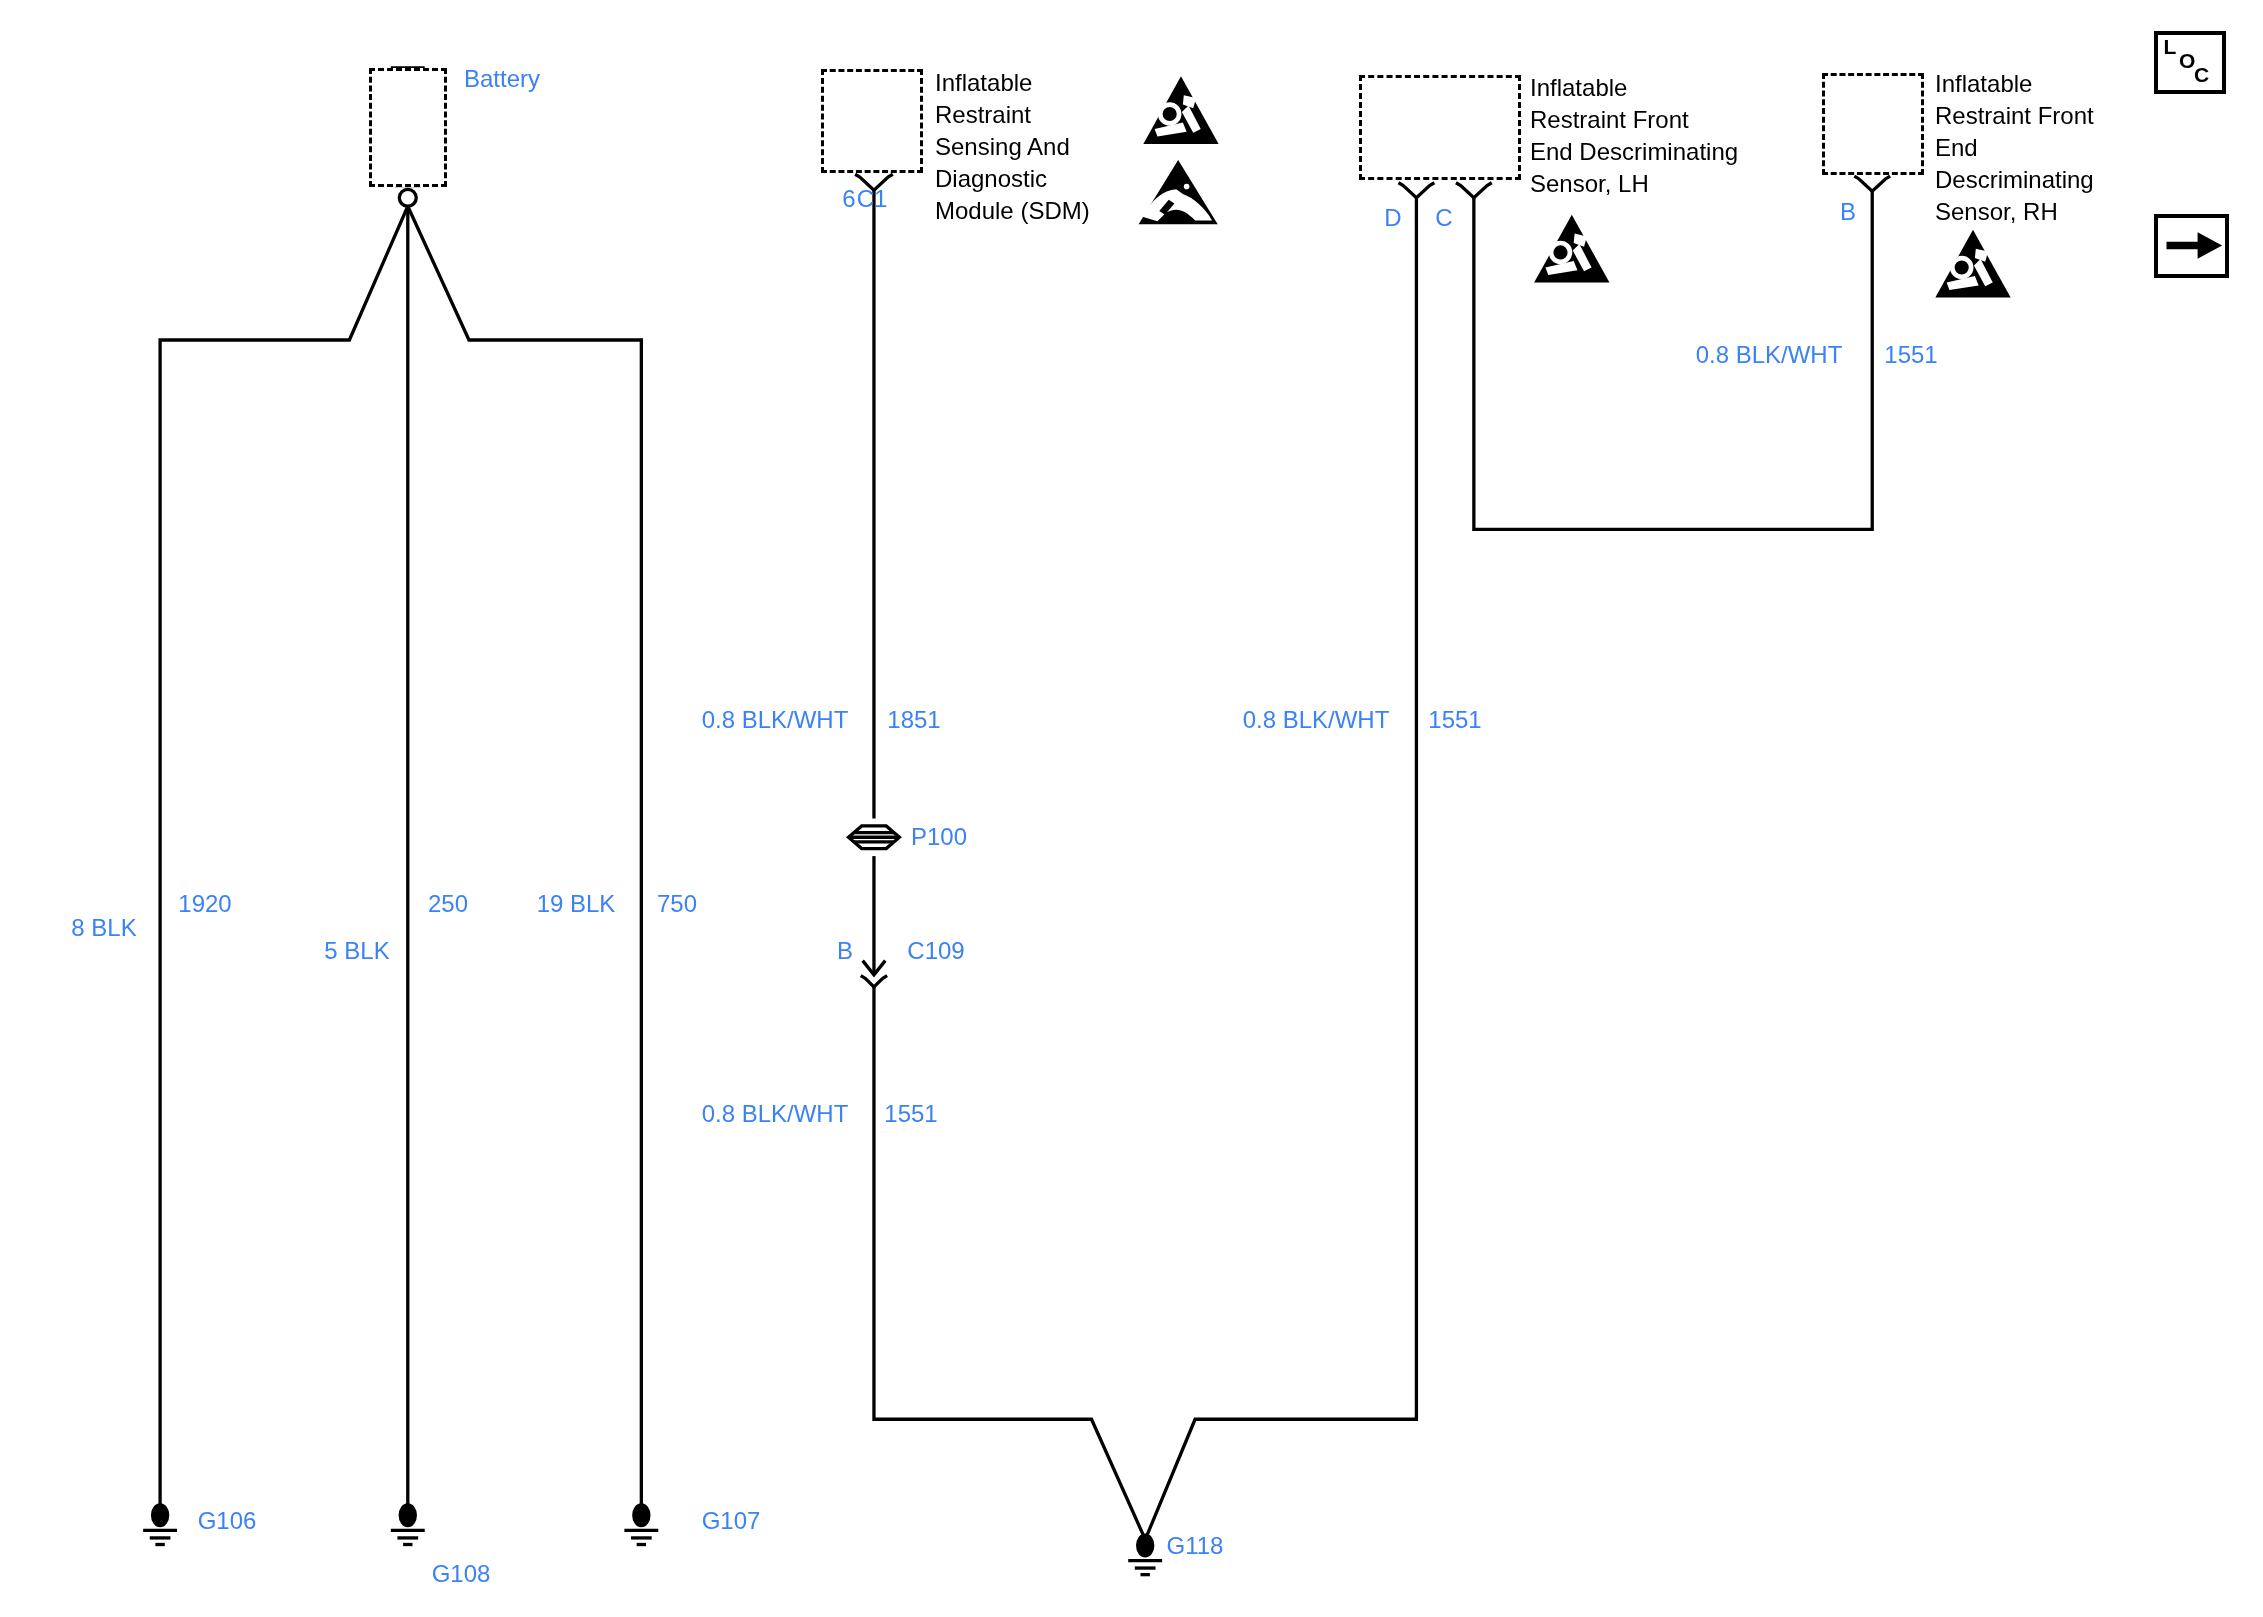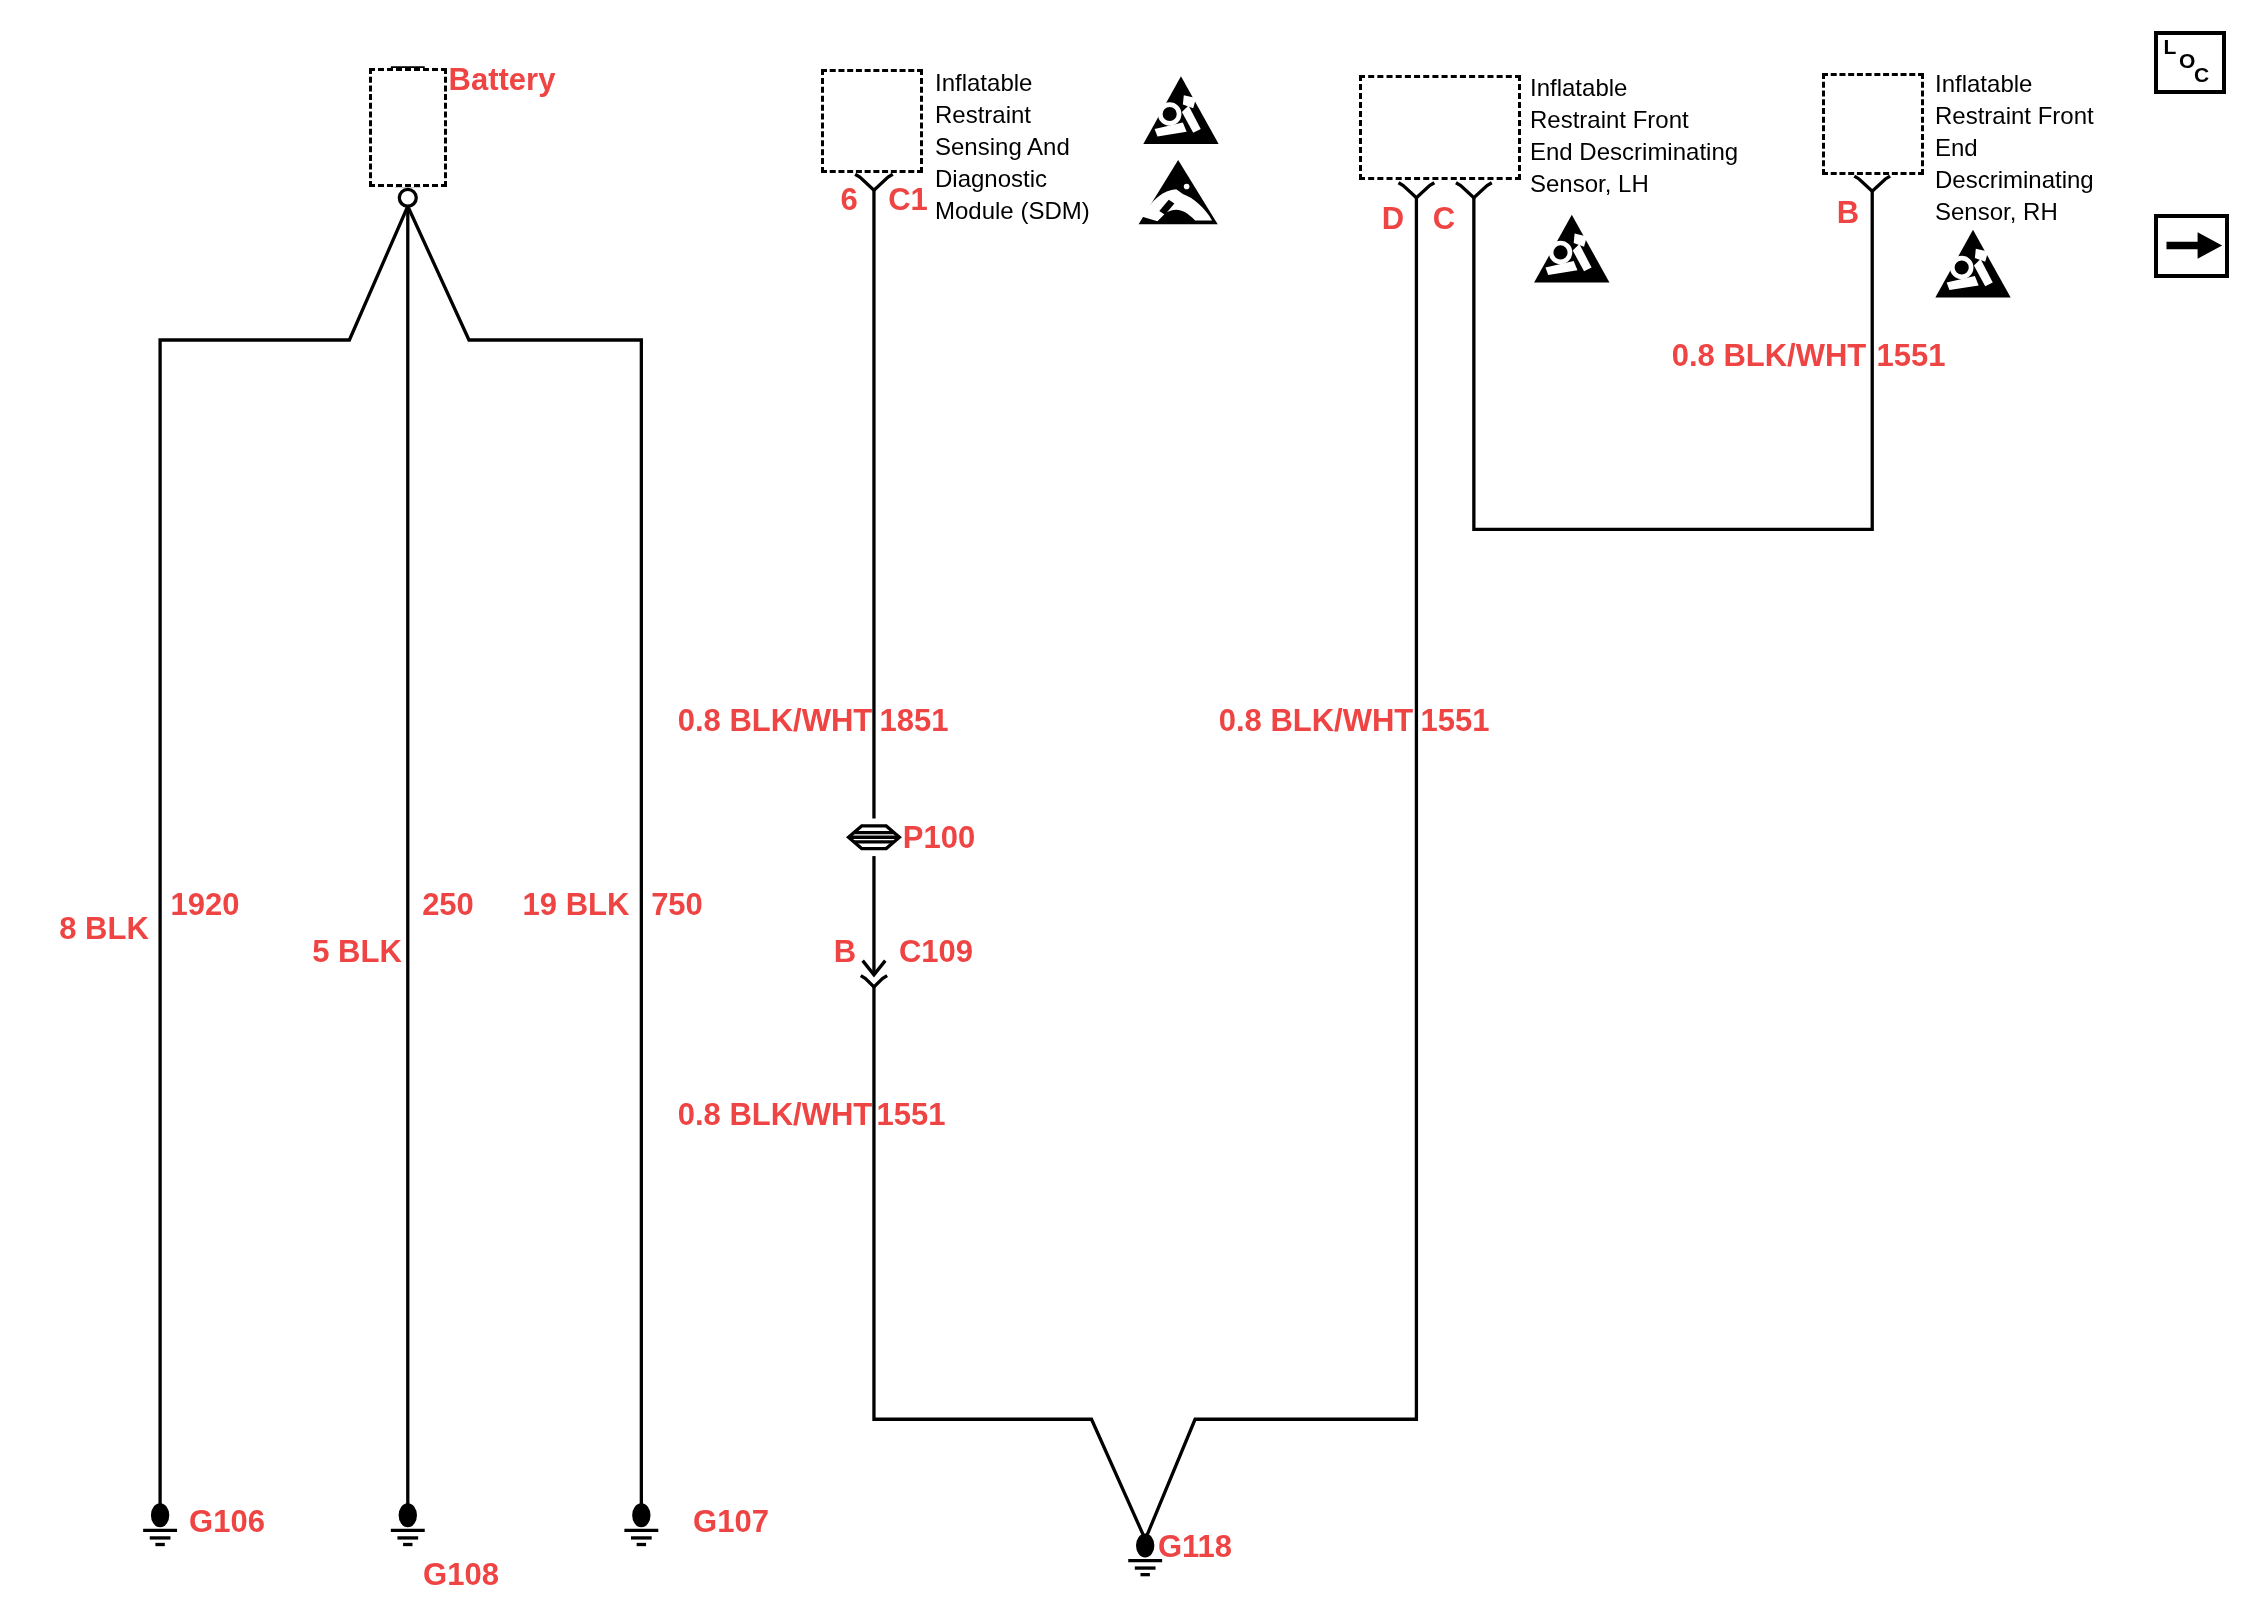--- a/index.html
+++ b/index.html
@@ -5,21 +5,21 @@
   html,body{margin:0;padding:0;background:#fff;}
   #canvas{
     position:relative;width:2264px;height:1618px;background:#fff;overflow:hidden;
     font-family:"Liberation Sans",sans-serif;color:#000;
   }
   #wires{position:absolute;left:0;top:0;}
   .dashedbox{position:absolute;border:3.8px dashed #000;box-sizing:border-box;background:#fff;}
   .solidbox{position:absolute;border:4.7px solid #000;box-sizing:border-box;background:#fff;}
   .lbl{
     position:absolute;transform:translate(-50%,-50%);white-space:nowrap;
-    font-size:31px;line-height:1;color:#ef4444;font-weight:bold;
+    font-size:24px;line-height:1;color:#3b82f6;
   }
   .nameblock{position:absolute;font-size:24px;line-height:32px;white-space:nowrap;}
   .locletter{position:absolute;font-size:21px;font-weight:bold;line-height:1;}
 </style>
 </head>
 <body>
 
 <div id="canvas">
 
   <svg id="wires" width="2264" height="1618" viewBox="0 0 2404 1718">
@@ -173,21 +173,21 @@
 
   <div class="nameblock" style="left:1935px;top:68px;">
     <div>Inflatable</div>
     <div>Restraint Front</div>
     <div>End</div>
     <div>Descriminating</div>
     <div>Sensor, RH</div>
   </div>
 
   <span class="lbl" style="left:849px;top:199px;">6</span>
-  <span class="lbl" style="left:908px;top:199px;">C1</span>
+  <span class="lbl" style="left:872px;top:199px;">C1</span>
   <span class="lbl" style="left:1393px;top:218px;">D</span>
   <span class="lbl" style="left:1444px;top:218px;">C</span>
   <span class="lbl" style="left:1848px;top:212px;">B</span>
   <span class="lbl" style="left:939px;top:837px;">P100</span>
   <span class="lbl" style="left:845px;top:951px;">B</span>
   <span class="lbl" style="left:924px;top:951px;margin-left:12px;">C109</span>
 
   <span class="lbl" style="left:104px;top:904px;margin-top:24px;">8 BLK</span>
   <span class="lbl" style="left:205px;top:904px;">1920</span>
   <span class="lbl" style="left:357px;top:904px;margin-top:47px;">5 BLK</span>

